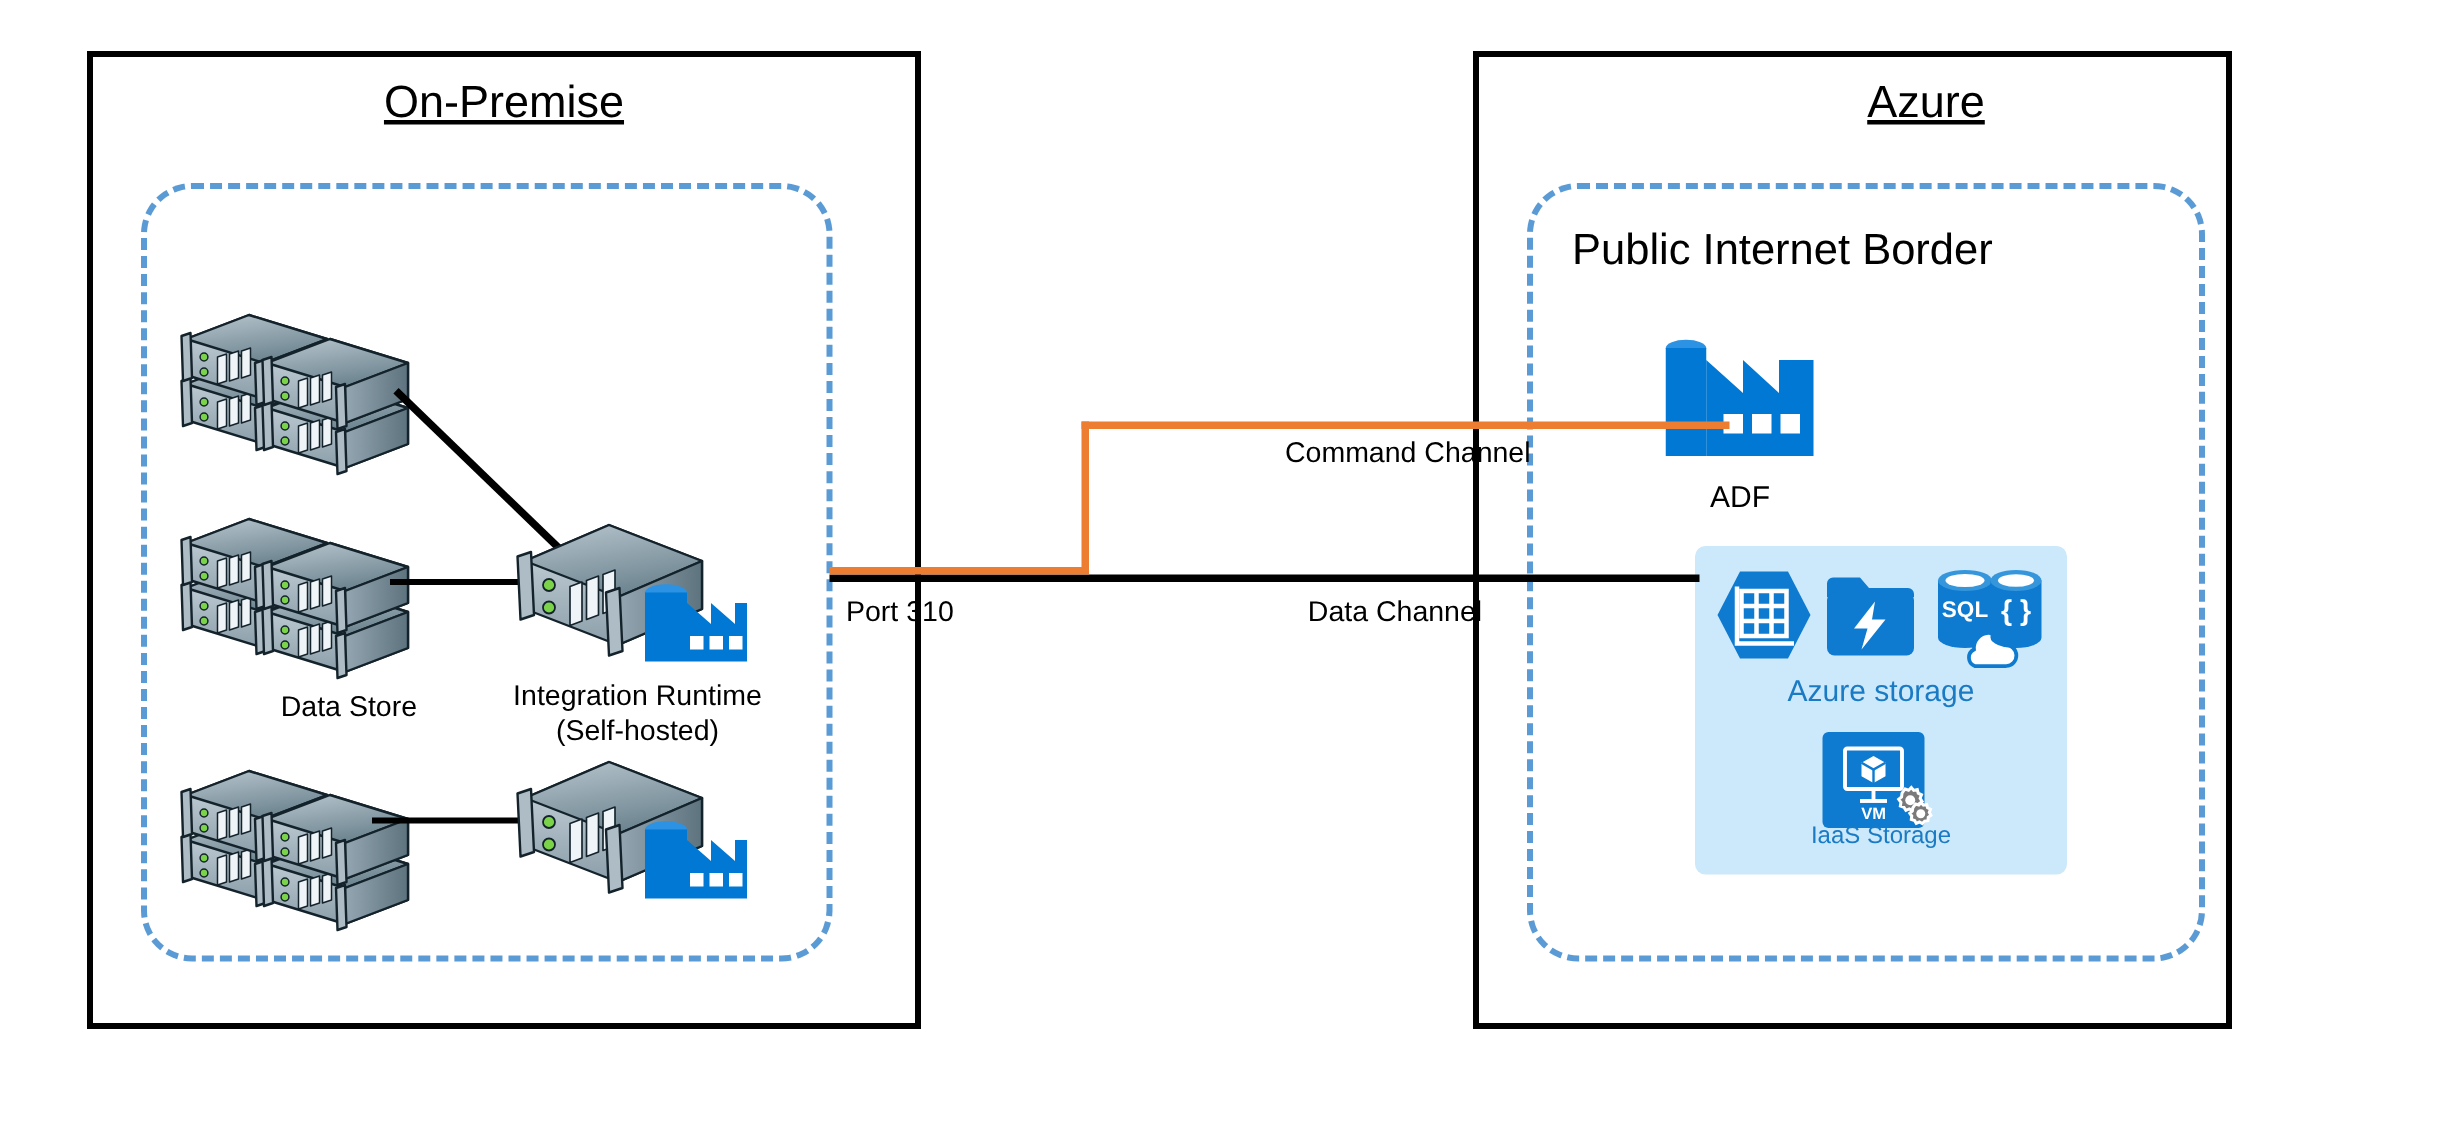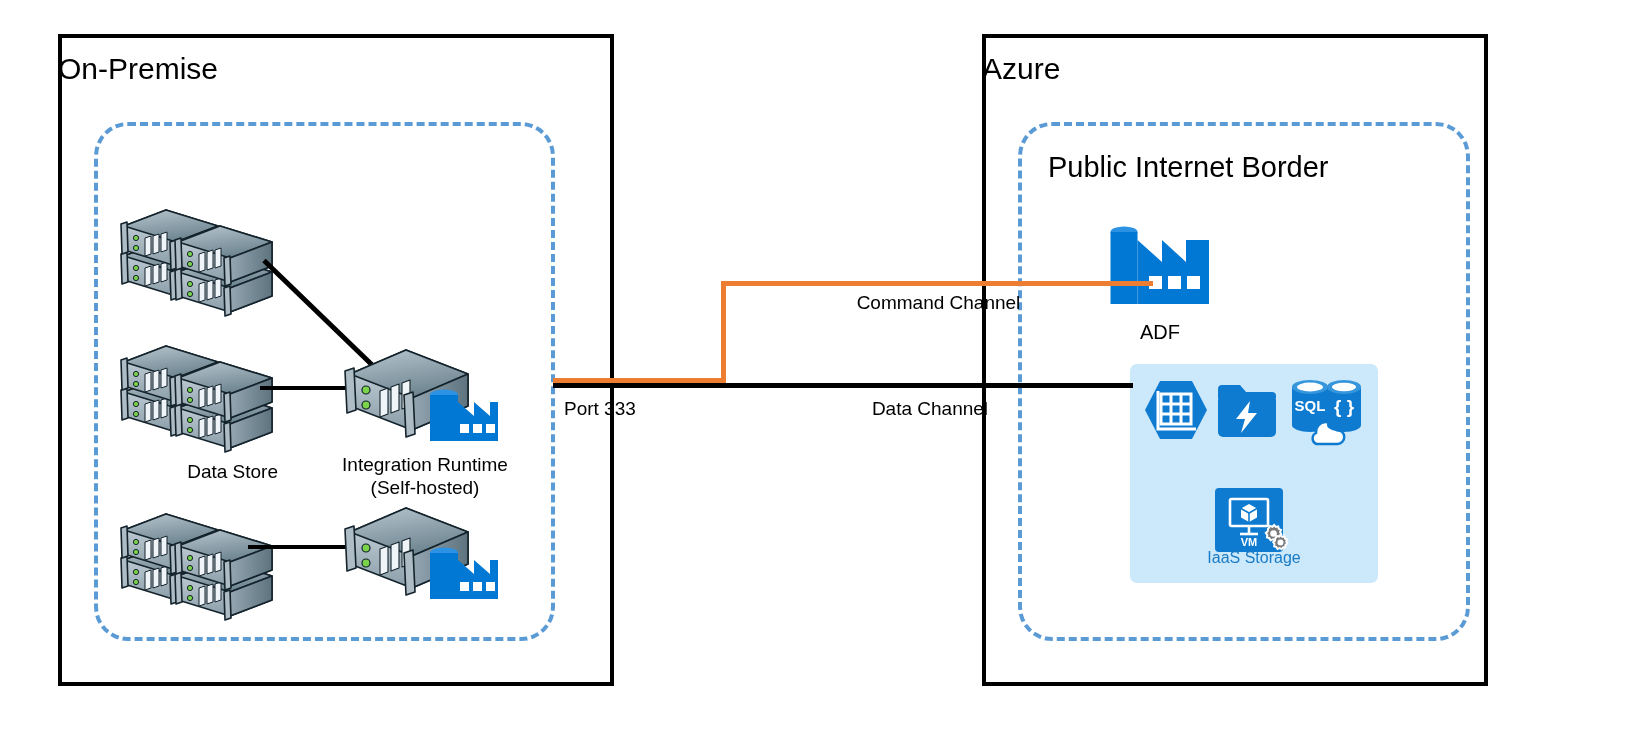--- a/index.html
+++ b/index.html
@@ -24,24 +24,26 @@
   
   .zone {
     position: absolute;
     border: 4px solid #000000;
     background: transparent;
     box-sizing: border-box;
   }
   .zone-title {
     position: absolute;
     width: 100%;
+    text-align: center;
     font-size: 30px;
     color: #000000;
     line-height: 1;
     white-space: nowrap;
+    text-decoration: underline;
   }
 
   
   .dashzone {
     position: absolute;
     border: 4px dashed #5B9BD5;
     border-radius: 34px;
     box-sizing: border-box;
     background: transparent;
   }
@@ -443,20 +445,21 @@
 
   <div class="abs" style="left:1322px; top:377px; width:50px; height:62px;">
     <svg width="50" height="62" viewBox="0 0 50 62">
       <path d="M5 10 v38 a17 7 0 0 0 34 0 v-38 Z" fill="#0E7BD0"></path>
       <ellipse cx="22" cy="10" rx="17" ry="7" fill="#3596DC"></ellipse>
       <ellipse cx="22" cy="10" rx="12" ry="4.2" fill="#ffffff"></ellipse>
       <text x="22" y="36" font-family="'Liberation Sans', sans-serif" font-size="19" font-weight="bold" fill="#ffffff" text-anchor="middle">{ }</text>
     </svg>
   </div>
 
+  <div class="lbl center blue" style="left:1130px; top:450px; width:248px; font-size:20px;">Azure storage</div>
 
   <div class="abs" style="left:1215px; top:488px; width:78px; height:65px;">
     <svg width="78" height="64" viewBox="0 0 78 64">
       <rect x="0" y="0" width="68" height="64" rx="4" fill="#0E7BD0"></rect>
       <g fill="none" stroke="#ffffff" stroke-width="2.6">
         <rect x="15" y="11" width="38" height="27" rx="1.5"></rect>
         <line x1="34" y1="38" x2="34" y2="45"></line>
         <line x1="25" y1="46" x2="43" y2="46"></line>
       </g>
       <g fill="#ffffff">
@@ -476,19 +479,19 @@
   </div>
 
   <div class="lbl center blue" style="left:1130px; top:549px; width:248px; font-size:16px;">IaaS Storage</div>
 
   <div class="wire-h" style="left:553px; top:383px; width:580px; height:5px;"></div>
 
   <div class="wire-h wire-orange" style="left:553px; top:378px; width:173px; height:5px;"></div>
   <div class="wire-v wire-orange" style="left:721px; top:281px; width:5px; height:100px;"></div>
   <div class="wire-h wire-orange" style="left:721px; top:281px; width:432px; height:5px;"></div>
 
-  <div class="lbl" style="left:564px; top:398px;">Port 333</div>
+  <div class="lbl" style="left:564px; top:398px;">Port 310</div>
 
   <div class="lbl center" style="left:726px; top:398px; width:408px;">Data Channel</div>
 
   <div class="lbl center" style="left:726px; top:292px; width:425px;">Command Channel</div>
 
 </div>
 
 </body></html>

